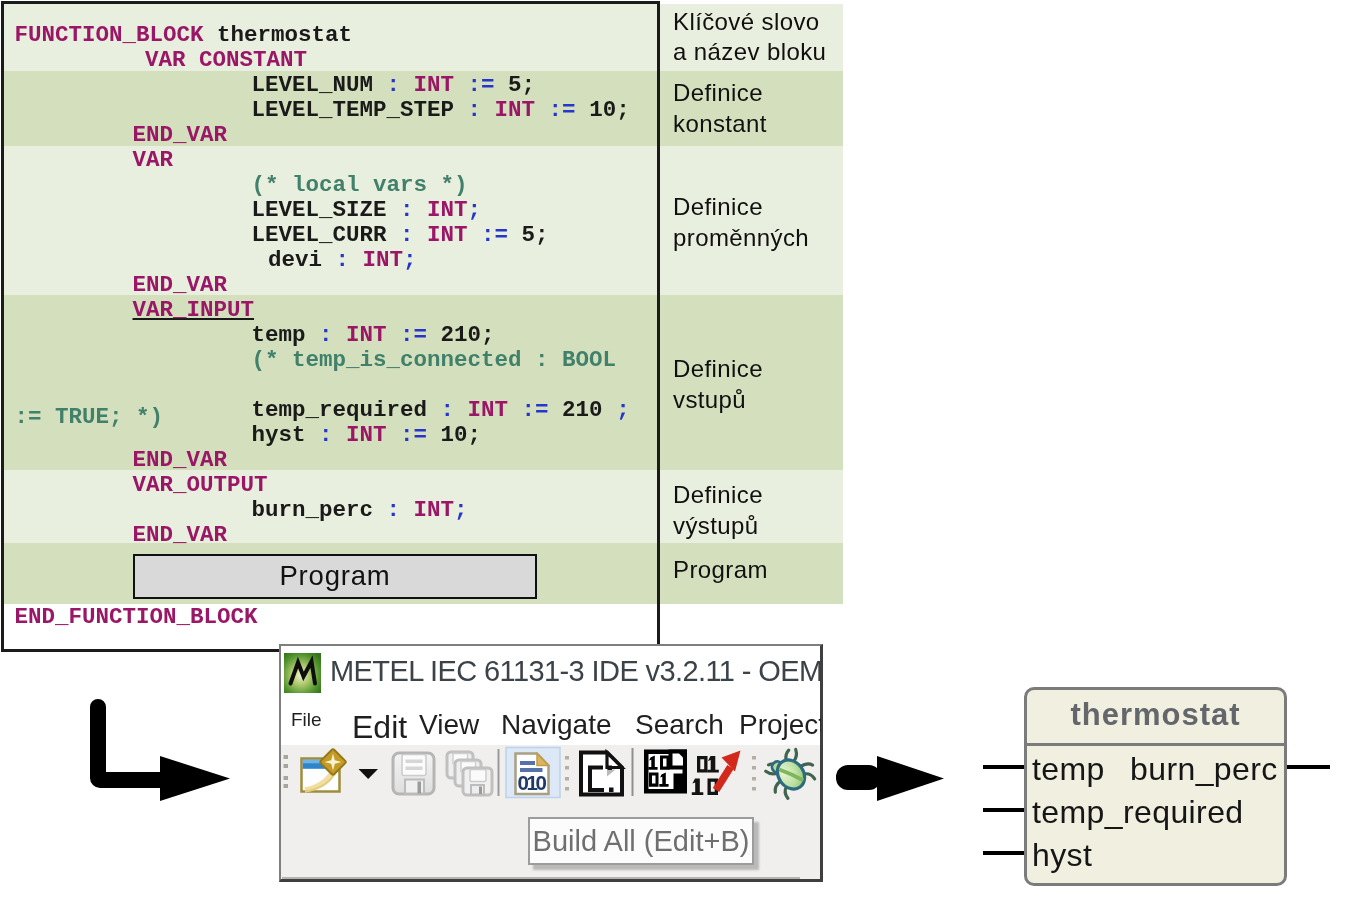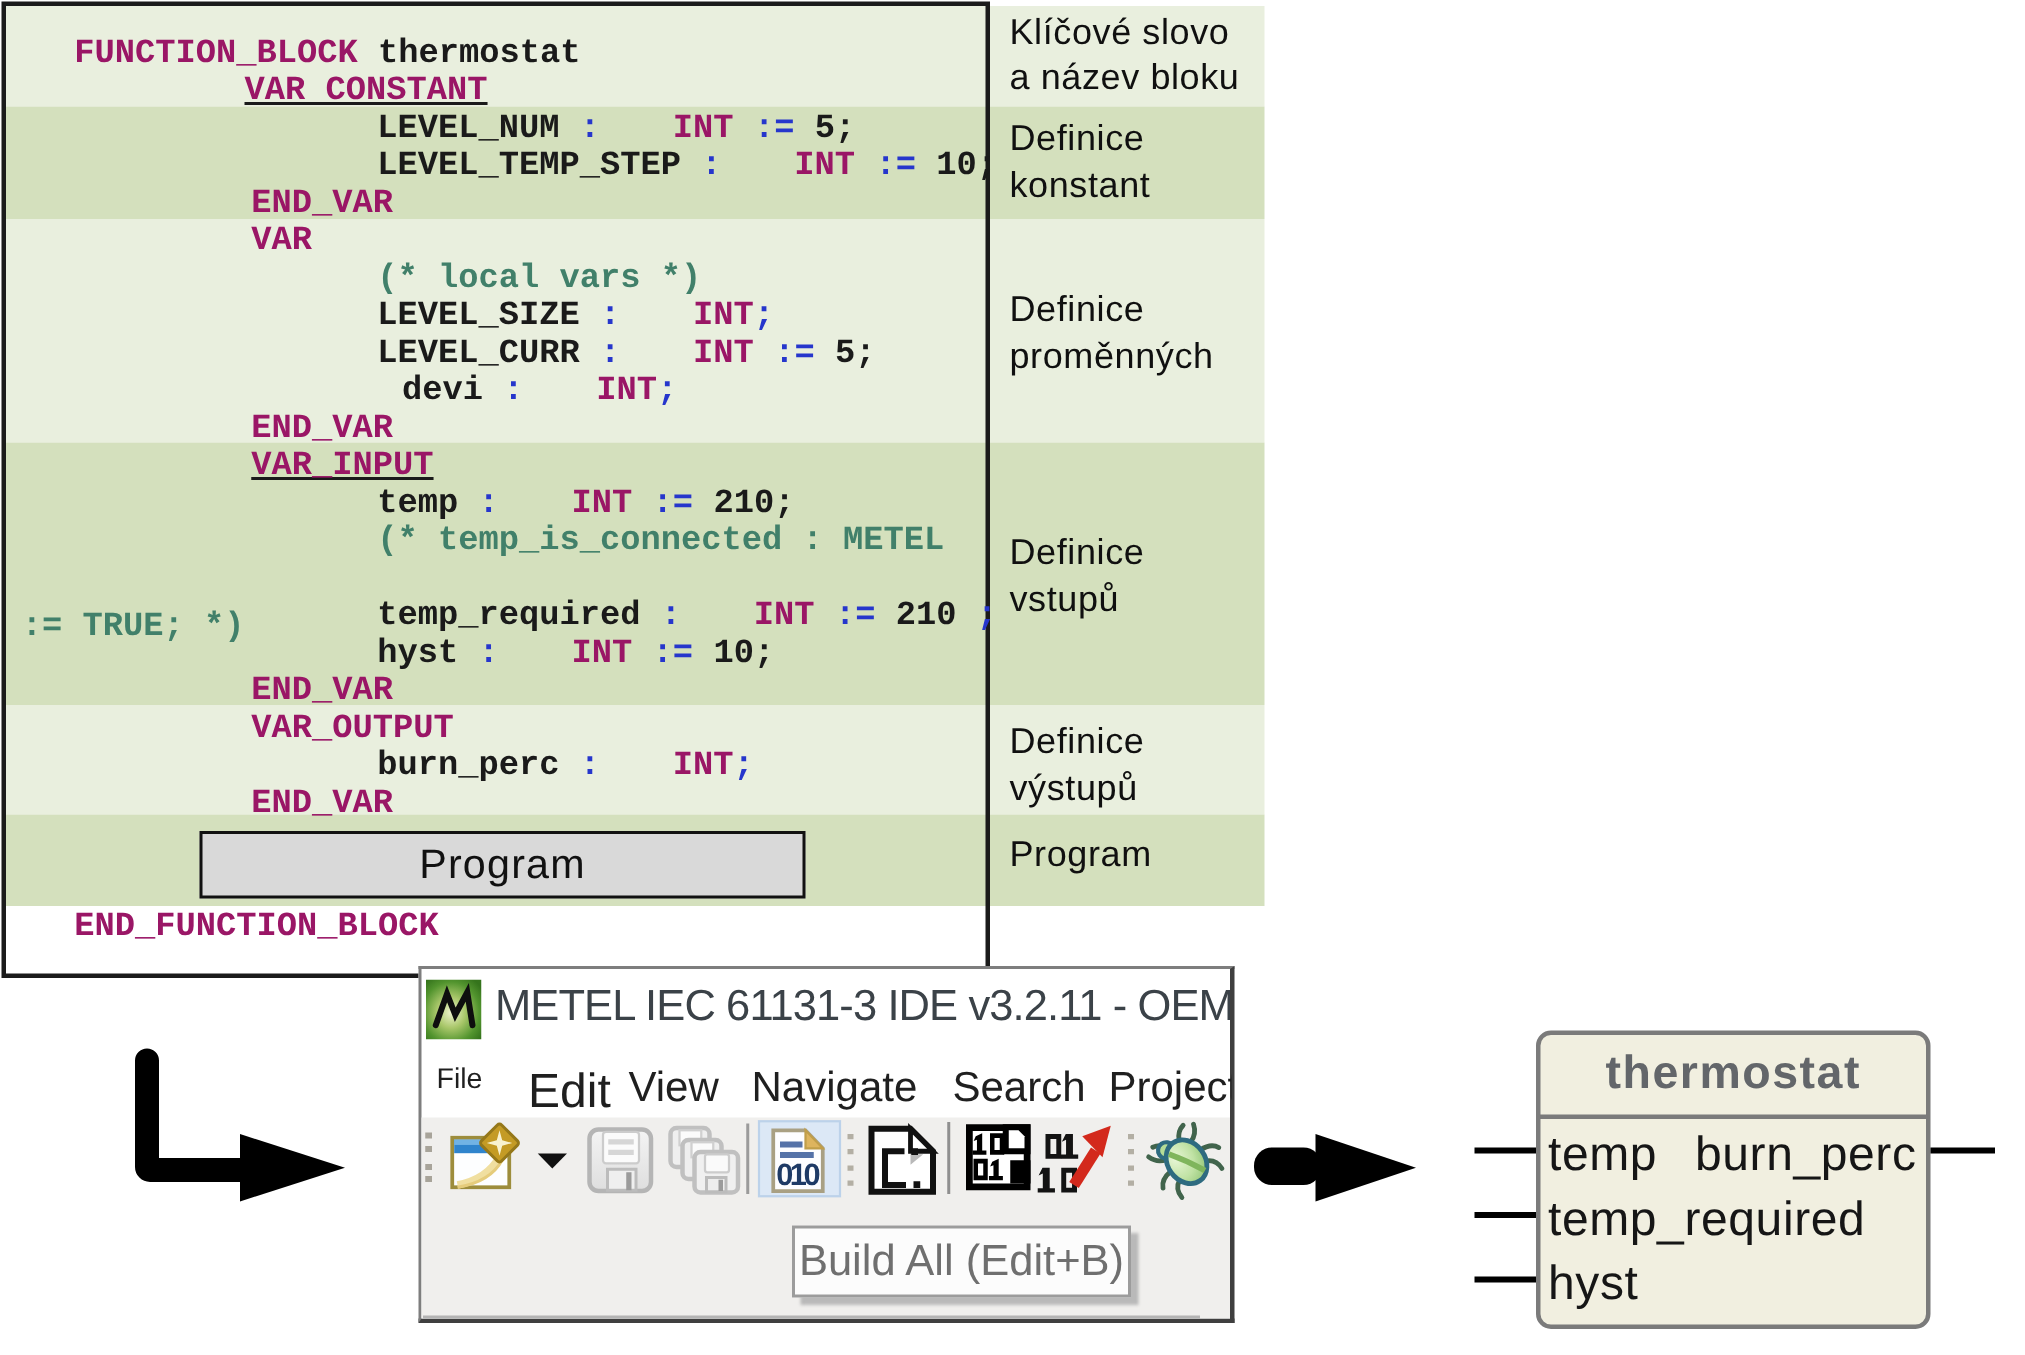--- a/index.html
+++ b/index.html
@@ -3,51 +3,51 @@
 <style>
   html,body{margin:0;padding:0;}
   body{width:1350px;height:903px;background:#ffffff;position:relative;overflow:hidden;
        font-family:"Liberation Sans",sans-serif;}
   .abs{position:absolute;}
   .band{position:absolute;left:4px;width:839px;}
   .light{background:#e9efde;}
   .dark{background:#d4e0bd;}
   .code{position:absolute;height:25px;line-height:25px;white-space:pre;
         font-family:"Liberation Mono",monospace;font-weight:bold;font-size:22.5px;color:#1a1a1a;}
-  .kw{color:#9a1666;margin-left:35px;}
+  .kw{color:#9a1666;}
   .bl{color:#2636cc;}
   .cm{color:#41806a;}
   .ann{position:absolute;left:673px;font-size:24px;line-height:30.5px;color:#101010;
        letter-spacing:0.4px;white-space:nowrap;}
 </style></head>
 <body>
 
 <div class="band light" style="top:4px;height:67px;"></div>
 <div class="band dark" style="top:71px;height:75px;"></div>
 <div class="band light" style="top:146px;height:149px;"></div>
 <div class="band dark" style="top:295px;height:175px;"></div>
 <div class="band light" style="top:470px;height:73px;"></div>
 <div class="band dark" style="top:543px;height:61px;"></div>
 
 <div class="abs" style="left:1px;top:1px;width:659px;height:651px;border:3px solid #1b1b1b;box-sizing:border-box;"></div>
 
 <div class="code" style="left:14.5px;top:22.5px;"><span class="kw">FUNCTION_BLOCK</span> thermostat</div>
-<div class="code" style="left:128px;top:47.5px;text-decoration:underline;"><span class="kw">VAR CONSTANT</span></div>
+<div class="code" style="left:145px;top:47.5px;"><span class="kw">VAR CONSTANT</span></div>
 <div class="code" style="left:251.5px;top:72.5px;">LEVEL_NUM <span class="bl">:</span> <span class="kw">INT</span> <span class="bl">:=</span> 5;</div>
 <div class="code" style="left:251.5px;top:97.5px;">LEVEL_TEMP_STEP <span class="bl">:</span> <span class="kw">INT</span> <span class="bl">:=</span> 10;</div>
 <div class="code" style="left:132.5px;top:122.5px;"><span class="kw">END_VAR</span></div>
 <div class="code" style="left:132.5px;top:147.5px;"><span class="kw">VAR</span></div>
 <div class="code" style="left:251.5px;top:172.5px;"><span class="cm">(* local vars *)</span></div>
 <div class="code" style="left:251.5px;top:197.5px;">LEVEL_SIZE <span class="bl">:</span> <span class="kw">INT</span><span class="bl">;</span></div>
 <div class="code" style="left:251.5px;top:222.5px;">LEVEL_CURR <span class="bl">:</span> <span class="kw">INT</span> <span class="bl">:=</span> 5;</div>
 <div class="code" style="left:268px;top:247.5px;">devi <span class="bl">:</span> <span class="kw">INT</span><span class="bl">;</span></div>
 <div class="code" style="left:132.5px;top:272.5px;"><span class="kw">END_VAR</span></div>
 <div class="code" style="left:132.5px;top:297.5px;text-decoration:underline;"><span class="kw">VAR_INPUT</span></div>
 <div class="code" style="left:251.5px;top:322.5px;">temp <span class="bl">:</span> <span class="kw">INT</span> <span class="bl">:=</span> 210;</div>
-<div class="code" style="left:251.5px;top:347.5px;"><span class="cm">(* temp_is_connected : METEL</span></div>
+<div class="code" style="left:251.5px;top:347.5px;"><span class="cm">(* temp_is_connected : BOOL</span></div>
 <div class="code" style="left:14.5px;top:372.5px;margin-top:32px;"><span class="cm">:= TRUE; *)</span></div>
 <div class="code" style="left:251.5px;top:397.5px;">temp_required <span class="bl">:</span> <span class="kw">INT</span> <span class="bl">:=</span> 210 <span class="bl">;</span></div>
 <div class="code" style="left:251.5px;top:422.5px;">hyst <span class="bl">:</span> <span class="kw">INT</span> <span class="bl">:=</span> 10;</div>
 <div class="code" style="left:132.5px;top:447.5px;"><span class="kw">END_VAR</span></div>
 <div class="code" style="left:132.5px;top:472.5px;"><span class="kw">VAR_OUTPUT</span></div>
 <div class="code" style="left:251.5px;top:497.5px;">burn_perc <span class="bl">:</span> <span class="kw">INT</span><span class="bl">;</span></div>
 <div class="code" style="left:132.5px;top:522.5px;"><span class="kw">END_VAR</span></div>
 <div class="code" style="left:14.5px;top:605px;"><span class="kw">END_FUNCTION_BLOCK</span></div>
 
 <div class="abs" style="left:133px;top:553.5px;width:404px;height:45px;background:#d9d9d9;border:2px solid #111;

